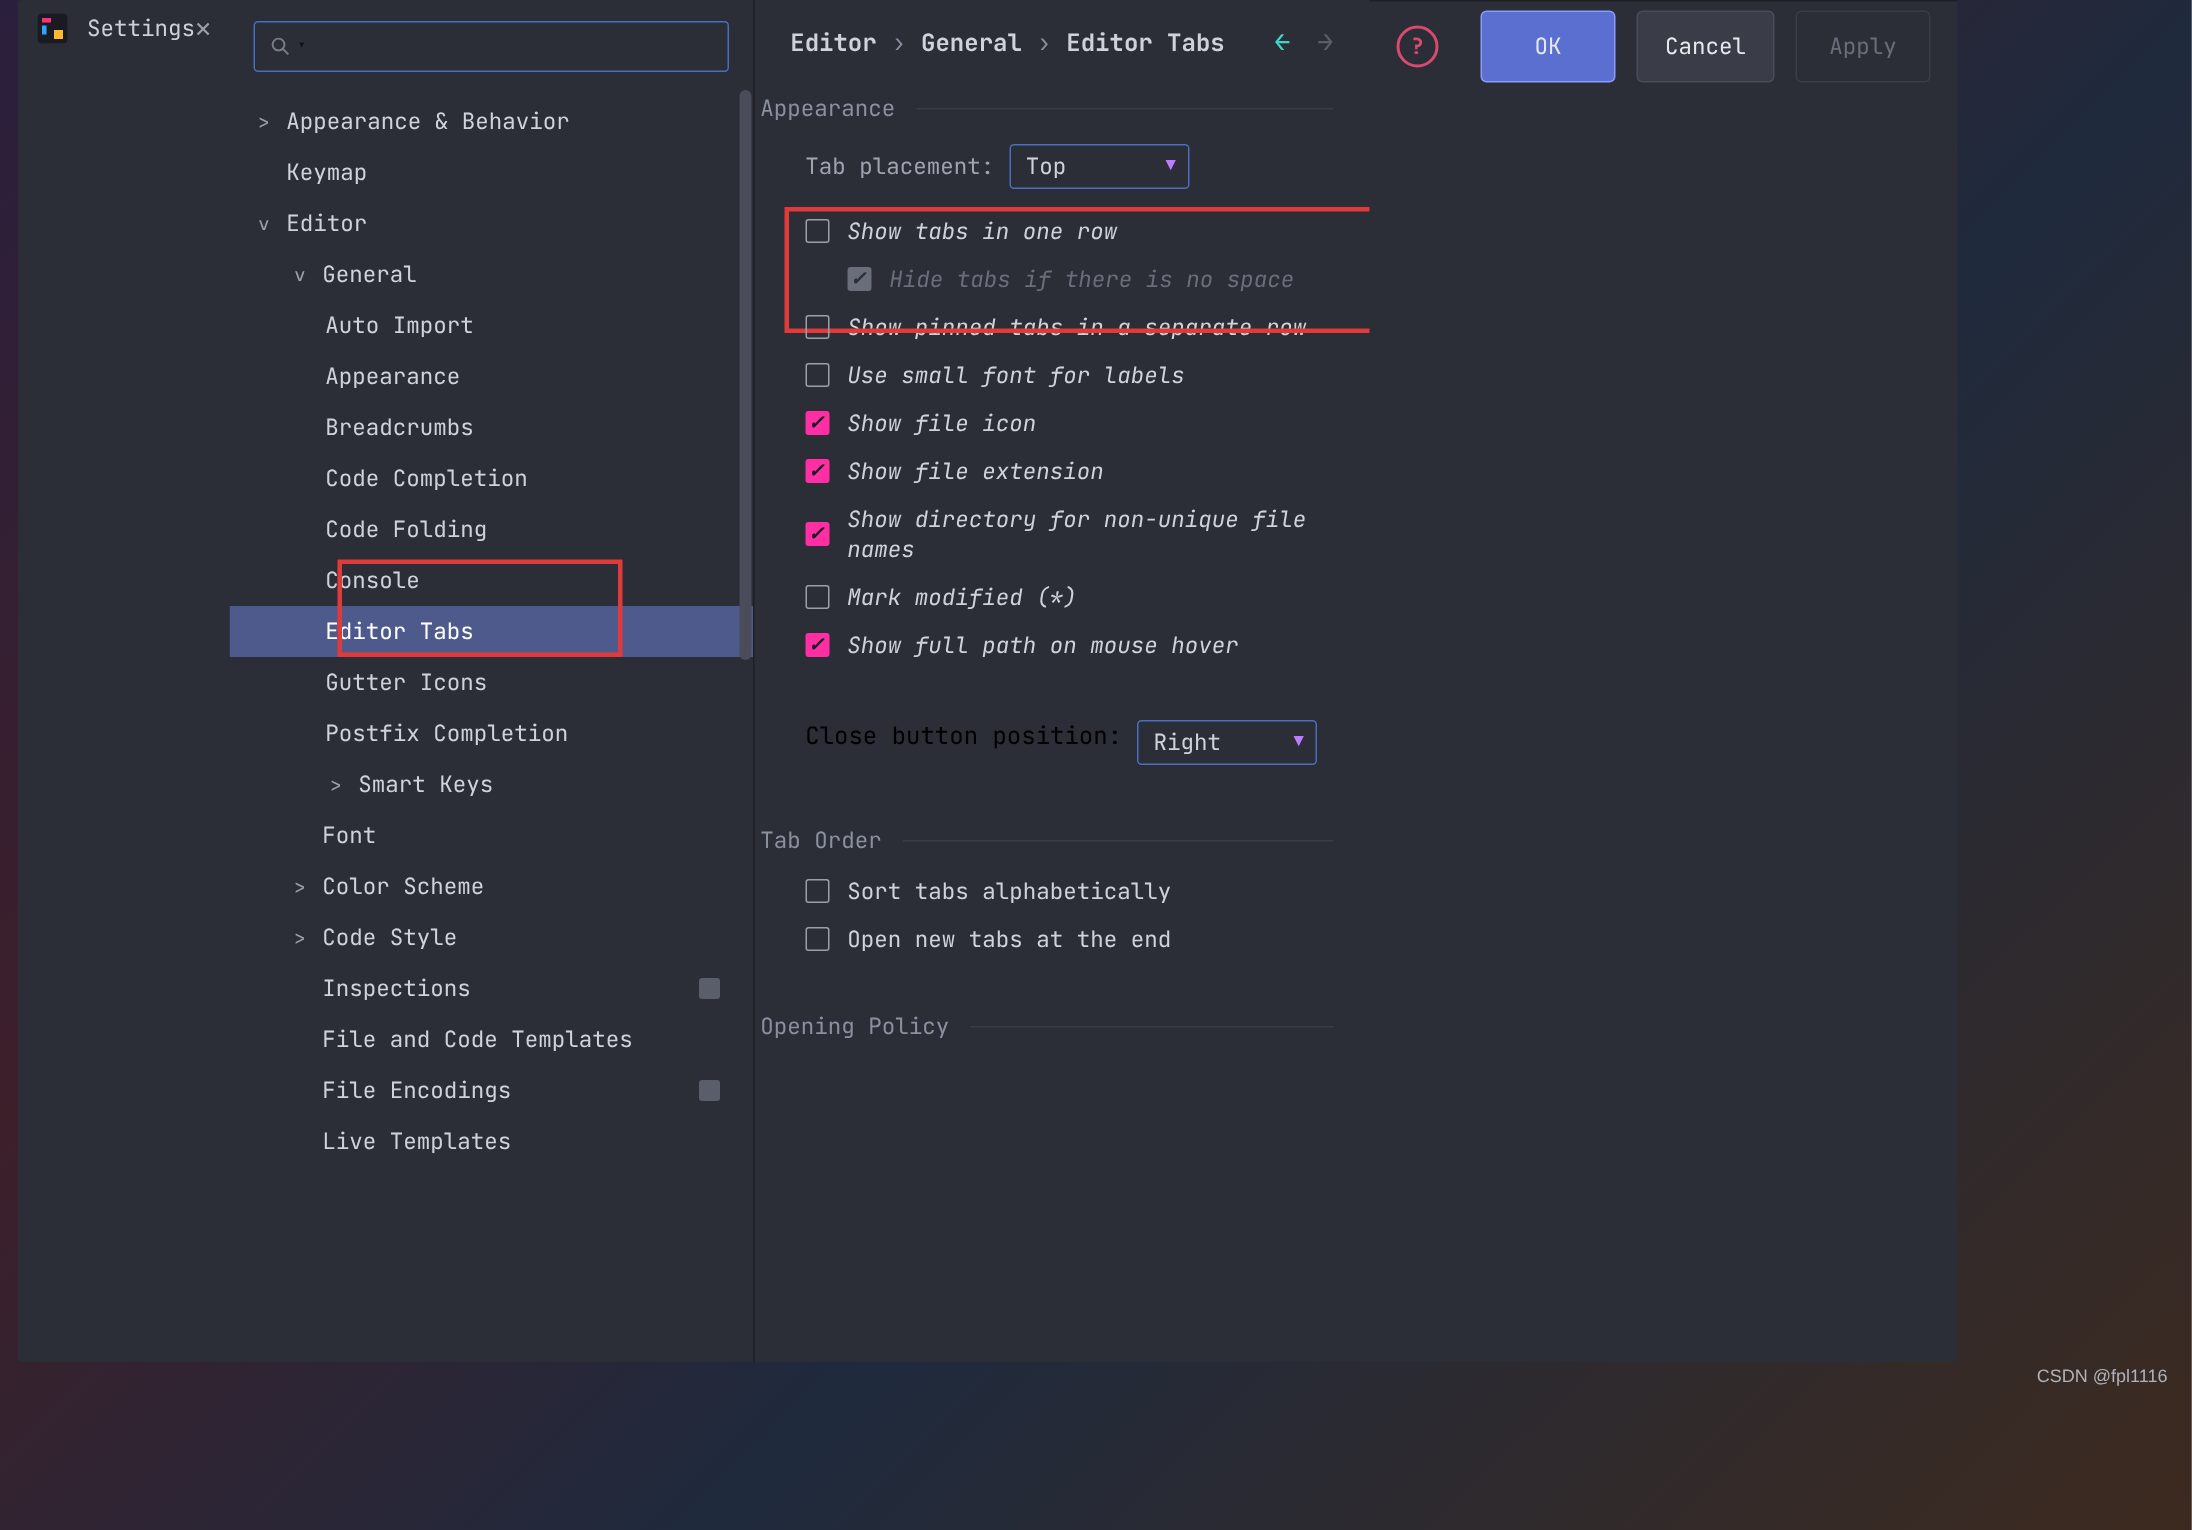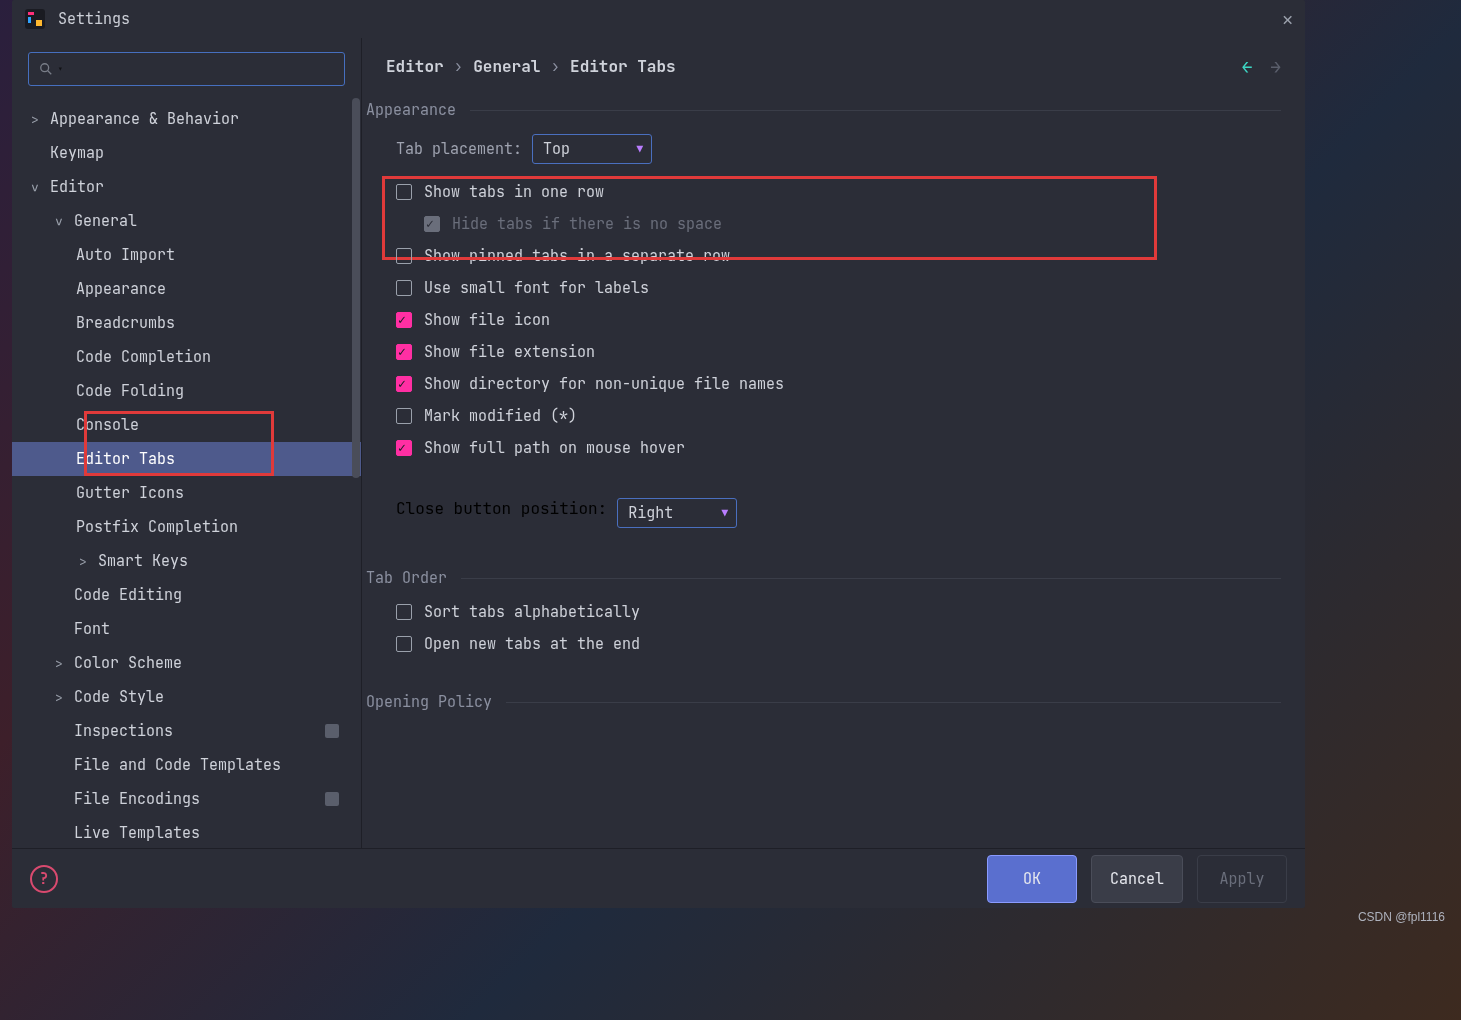--- a/index.html
+++ b/index.html
@@ -4,21 +4,21 @@
 <style>
   * { box-sizing: border-box; margin: 0; padding: 0; }
   html, body { width: 1461px; height: 1020px; overflow: hidden; font-family: "JetBrains Mono", Consolas, monospace; }
   body {
     background: linear-gradient(135deg, #2a1f3d 0%, #3d1f2a 30%, #1f2a3d 60%, #3d2a1f 100%);
     padding: 0;
   }
   .dialog {
     position: absolute; left: 12px; top: 0; right: 156px; bottom: 112px;
     background: #2b2d37;
-    display: flex; flex-direction: column;
+    display: flex; flex-direction: row;
     border-radius: 2px;
   }
   .titlebar {
     height: 38px; display: flex; align-items: center; padding: 0 12px;
     color: #cdd0d8; font-size: 15px;
   }
   .titlebar .app-icon { width: 22px; height: 22px; margin-right: 12px; display:flex; align-items:center; justify-content:center; }
   .titlebar .close { margin-left: auto; color: #9aa0ab; font-size: 18px; cursor: pointer; }
   .body { flex: 1; display: flex; min-height: 0; }
   .sidebar {
@@ -169,24 +169,20 @@
           </div>
           <div class="tree-item lvl2">
             <span>Postfix Completion</span>
           </div>
           <div class="tree-item lvl2">
             <span class="chev">&gt;</span>
             <span>Smart Keys</span>
           </div>
           <div class="tree-item lvl1">
             <span class="chev">&nbsp;</span>
-            <span>Code Editing</span>
-          </div>
-          <div class="tree-item lvl1">
-            <span class="chev">&nbsp;</span>
             <span>Font</span>
           </div>
           <div class="tree-item lvl1">
             <span class="chev">&gt;</span>
             <span>Color Scheme</span>
           </div>
           <div class="tree-item lvl1">
             <span class="chev">&gt;</span>
             <span>Code Style</span>
           </div>
@@ -234,21 +230,21 @@
         </div>
 
         <div class="field-row">
           <span class="lbl">Tab placement:</span>
           <div class="select">
             <span>Top</span>
             <span class="tri">▼</span>
           </div>
         </div>
 
-        <div style="position:relative;">
+        <div style="position:relative;font-style:italic;">
           <div class="red-box" style="left:20px; top:-6px; width:775px; height:84px;"></div>
           <div id="appearance-checks">
               <div class="chk-row">
                 <span class="chk"></span>
                 <span class="chk-label">Show tabs in one row</span>
               </div>
               <div class="chk-row indent disabled">
                 <span class="chk grey-checked"></span>
                 <span class="chk-label">Hide tabs if there is no space</span>
               </div>

